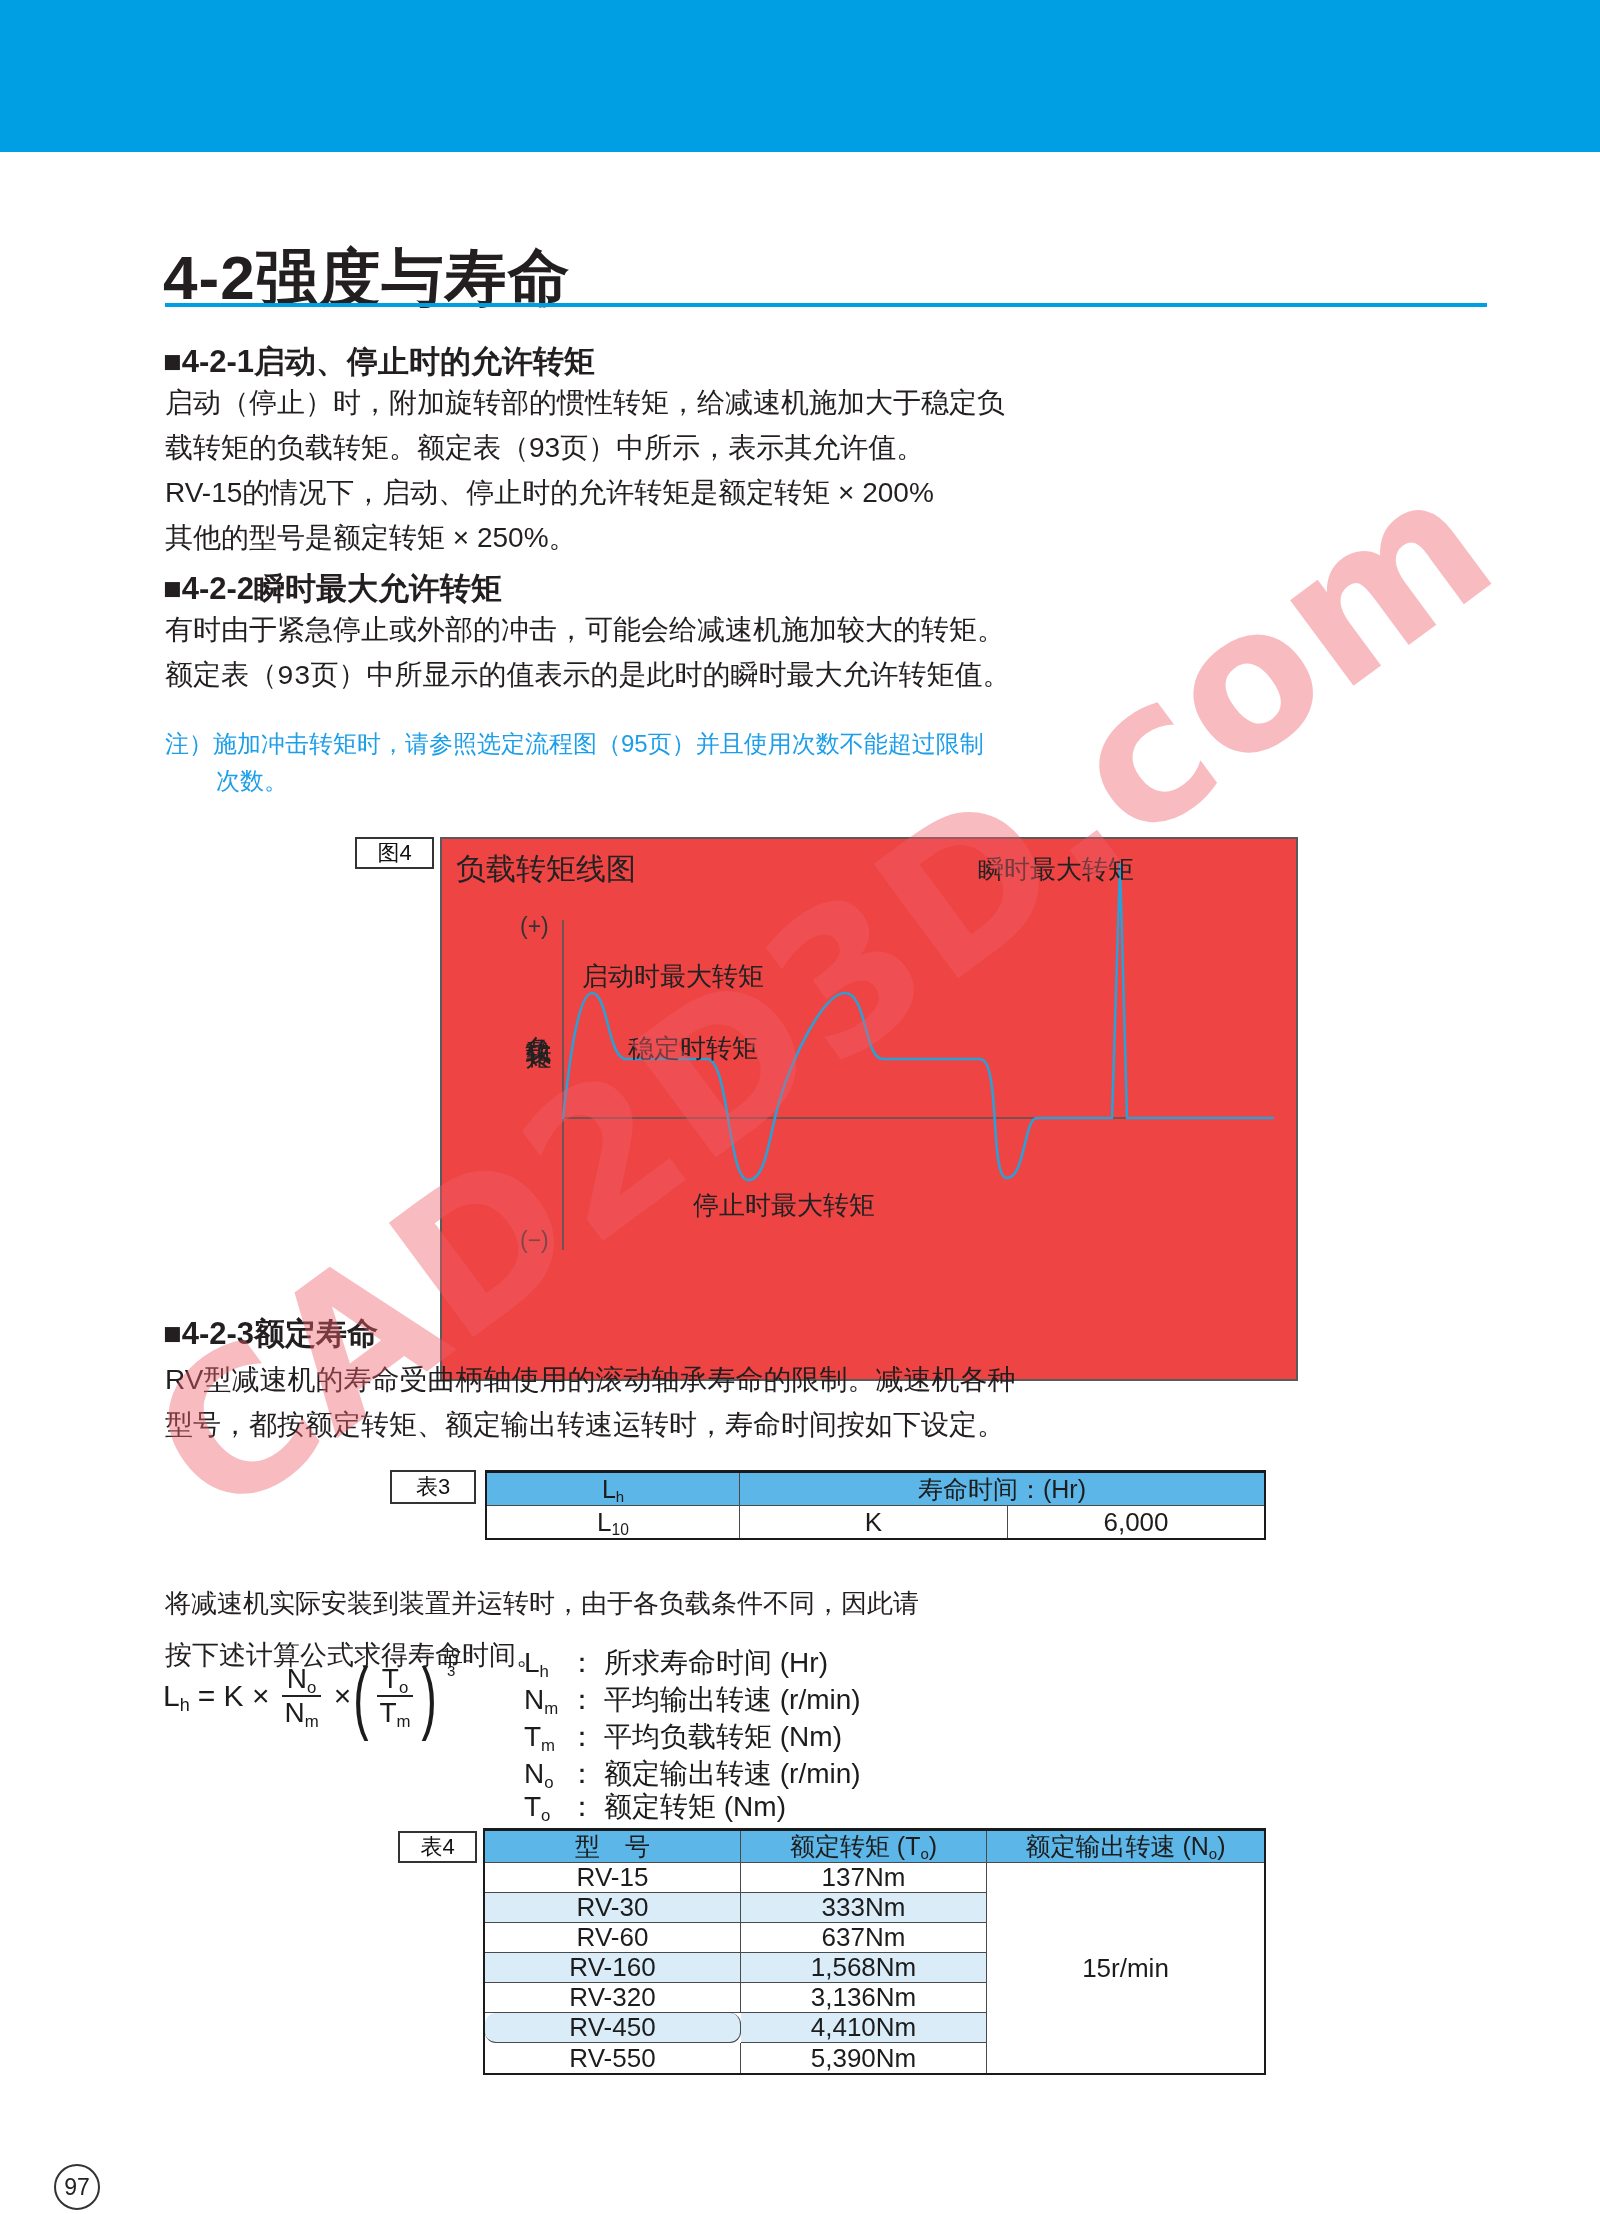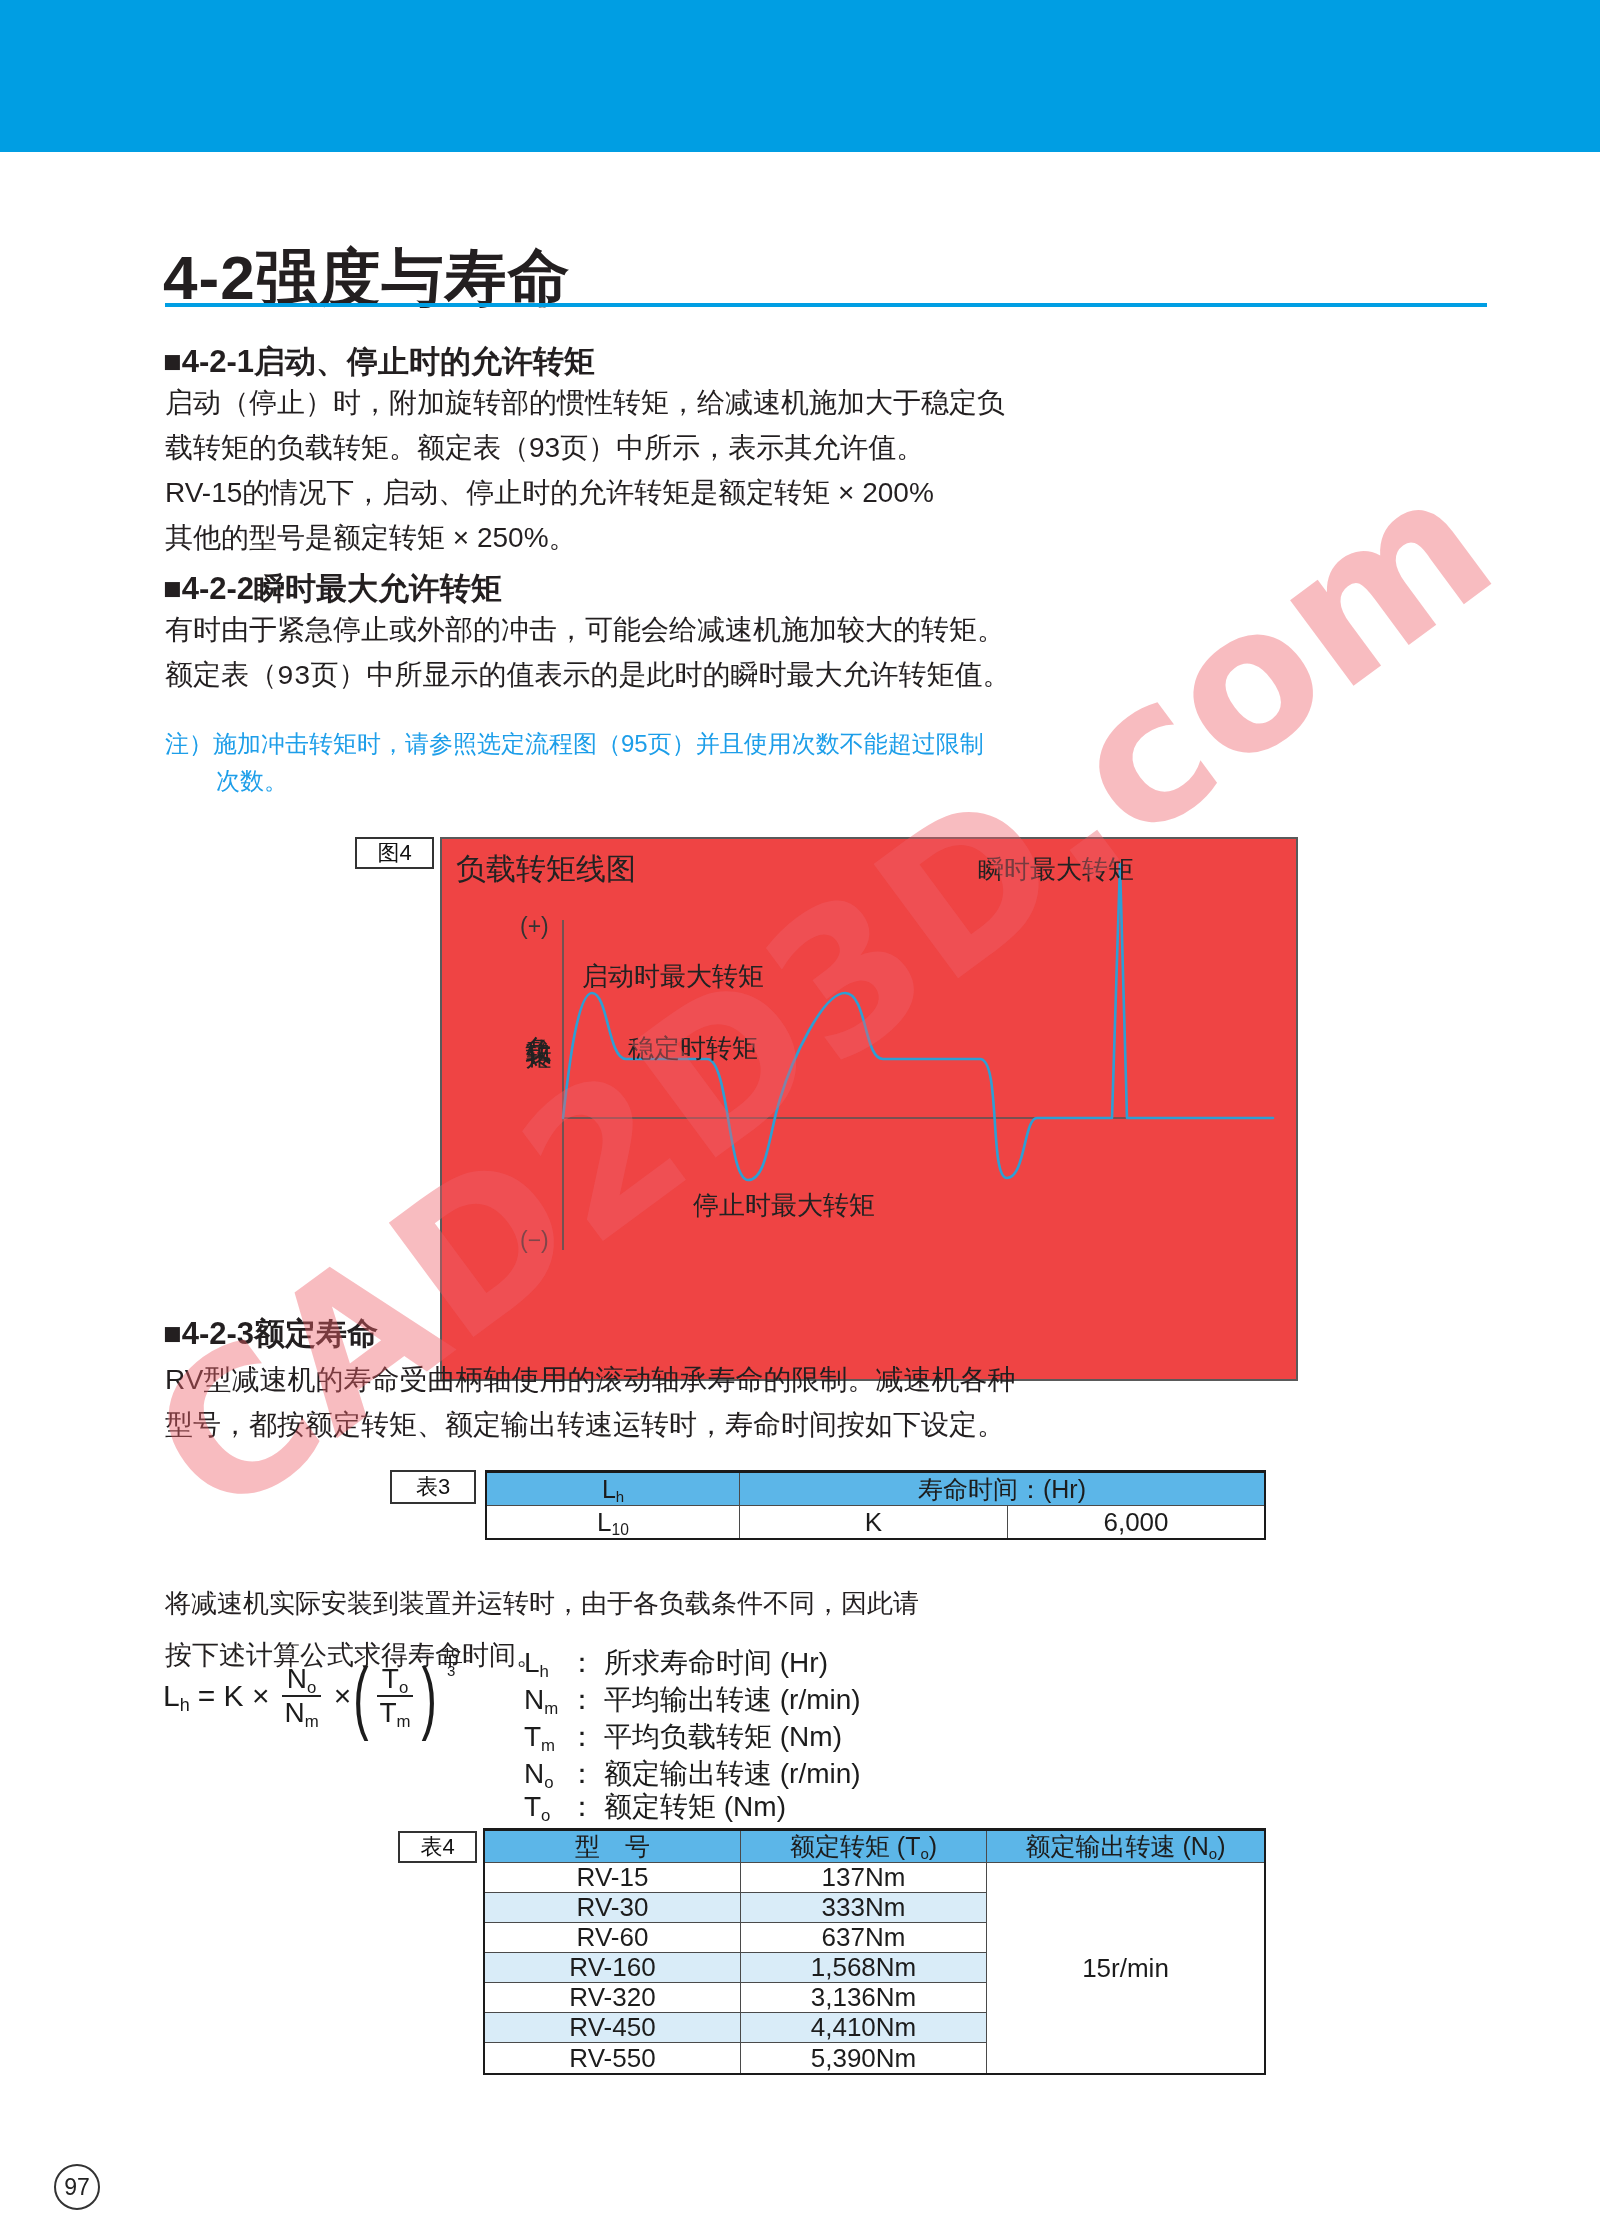--- a/index.html
+++ b/index.html
@@ -183,21 +183,21 @@
     <div class="cell" style="grid-row:2;grid-column:1;">RV-15</div>
     <div class="cell" style="grid-row:2;grid-column:2;">137Nm</div>
     <div class="cell zebra" style="grid-row:3;grid-column:1;">RV-30</div>
     <div class="cell zebra" style="grid-row:3;grid-column:2;">333Nm</div>
     <div class="cell" style="grid-row:4;grid-column:1;">RV-60</div>
     <div class="cell" style="grid-row:4;grid-column:2;">637Nm</div>
     <div class="cell zebra" style="grid-row:5;grid-column:1;">RV-160</div>
     <div class="cell zebra" style="grid-row:5;grid-column:2;">1,568Nm</div>
     <div class="cell" style="grid-row:6;grid-column:1;">RV-320</div>
     <div class="cell" style="grid-row:6;grid-column:2;">3,136Nm</div>
-    <div class="cell zebra" style="grid-row:7;grid-column:1;">RV-450</div>
+    <div class="cell zebra" style="grid-row:7;grid-column:1;border-radius:11px;">RV-450</div>
     <div class="cell zebra" style="grid-row:7;grid-column:2;">4,410Nm</div>
     <div class="cell nobb" style="grid-row:8;grid-column:1;">RV-550</div>
     <div class="cell nobb" style="grid-row:8;grid-column:2;">5,390Nm</div>
 
     <div class="cell norb nobb" style="grid-row:2 / span 7;grid-column:3;">15r/min</div>
   </div>
 
   <div class="abs wm">CAD2D3D.com</div>
 
   <div class="abs pnum">97</div>

